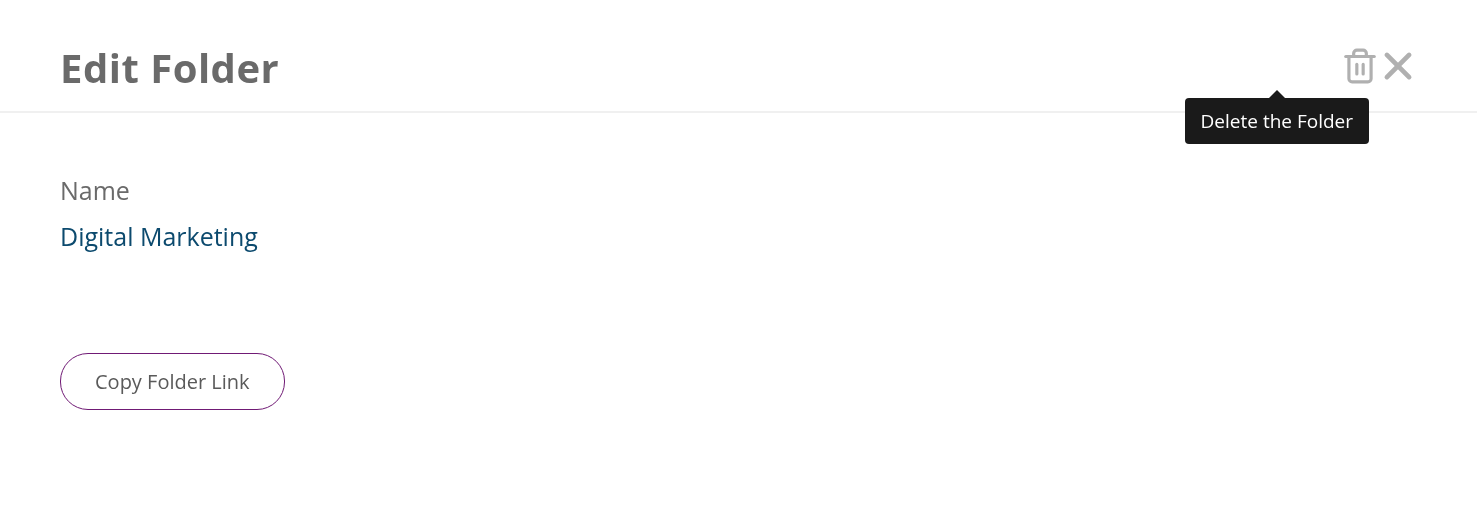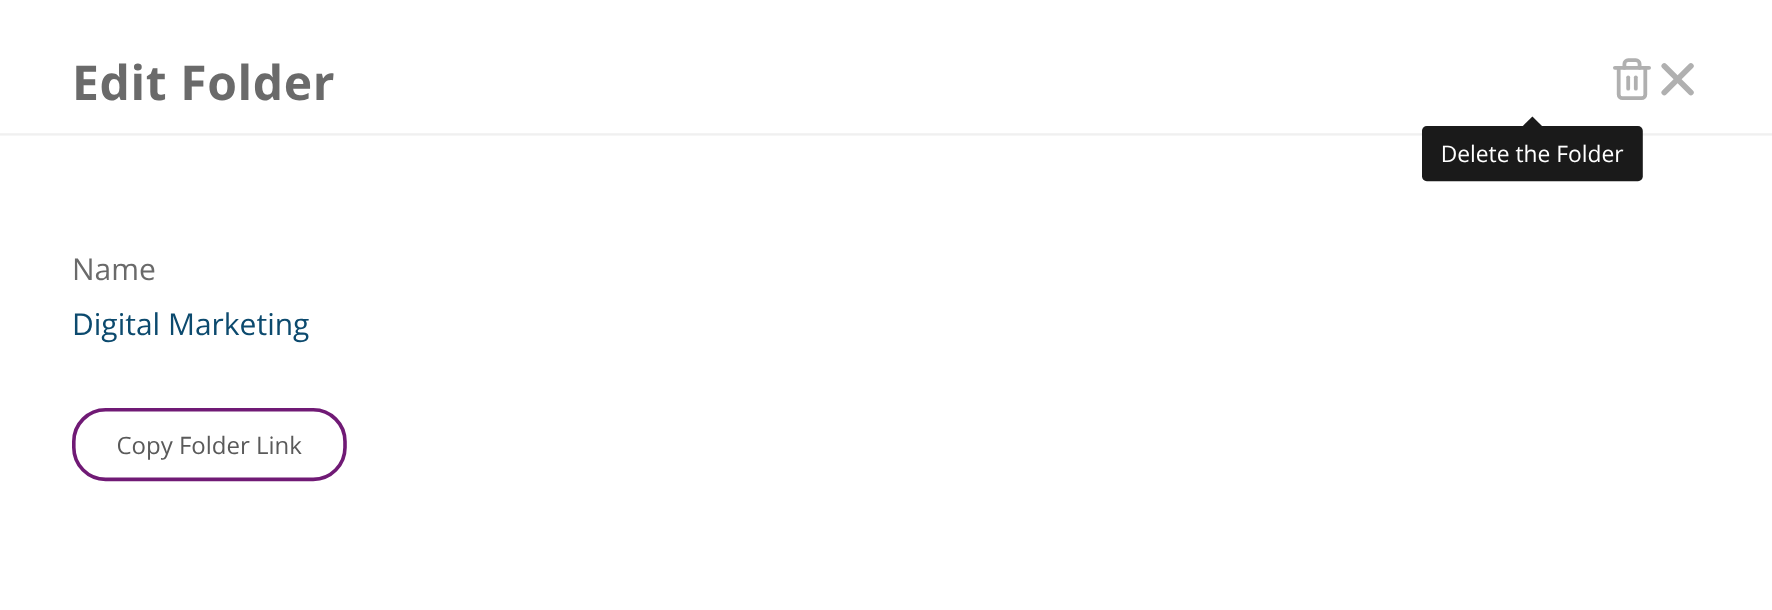--- a/index.html
+++ b/index.html
@@ -10,21 +10,20 @@
     body {
       font-family: -apple-system, BlinkMacSystemFont, 'Segoe UI', 'Open Sans', Roboto, Helvetica, Arial, sans-serif;
       background: #ffffff;
       width: 1477px;
       height: 508px;
       position: relative;
     }
     .header {
       display: flex;
       justify-content: space-between;
-      align-items: center;
       padding: 40px 60px 16px 60px;
       border-bottom: 2px solid #f0f0f0;
     }
     .page-title {
       font-size: 40px;
       font-weight: 700;
       color: #6a6a6a;
       letter-spacing: 0.5px;
     }
     .header-actions {
@@ -63,37 +62,37 @@
       content: '';
       position: absolute;
       top: -8px;
       left: 50%;
       transform: translateX(-50%);
       border-left: 8px solid transparent;
       border-right: 8px solid transparent;
       border-bottom: 8px solid #1a1a1a;
     }
     .content {
-      padding: 94px 60px 40px 60px;
+      padding: 60px 60px 40px 60px;
     }
     .field-label {
       font-size: 25px;
       color: #6a6a6a;
       margin-bottom: 12px;
       font-weight: 400;
     }
     .field-value {
       font-size: 25px;
       color: #0c4a6e;
       font-weight: 400;
     }
     .copy-button {
-      margin-top: 53px;
+      margin-top: 100px;
       background: #ffffff;
-      border: 3px solid #701a75;
+      border: 1px solid #701a75;
       border-radius: 28px;
       padding: 14px 34px;
       font-size: 20px;
       color: #5a5a5a;
       cursor: pointer;
       font-family: inherit;
     }
   </style>
 </head>
 <body>

